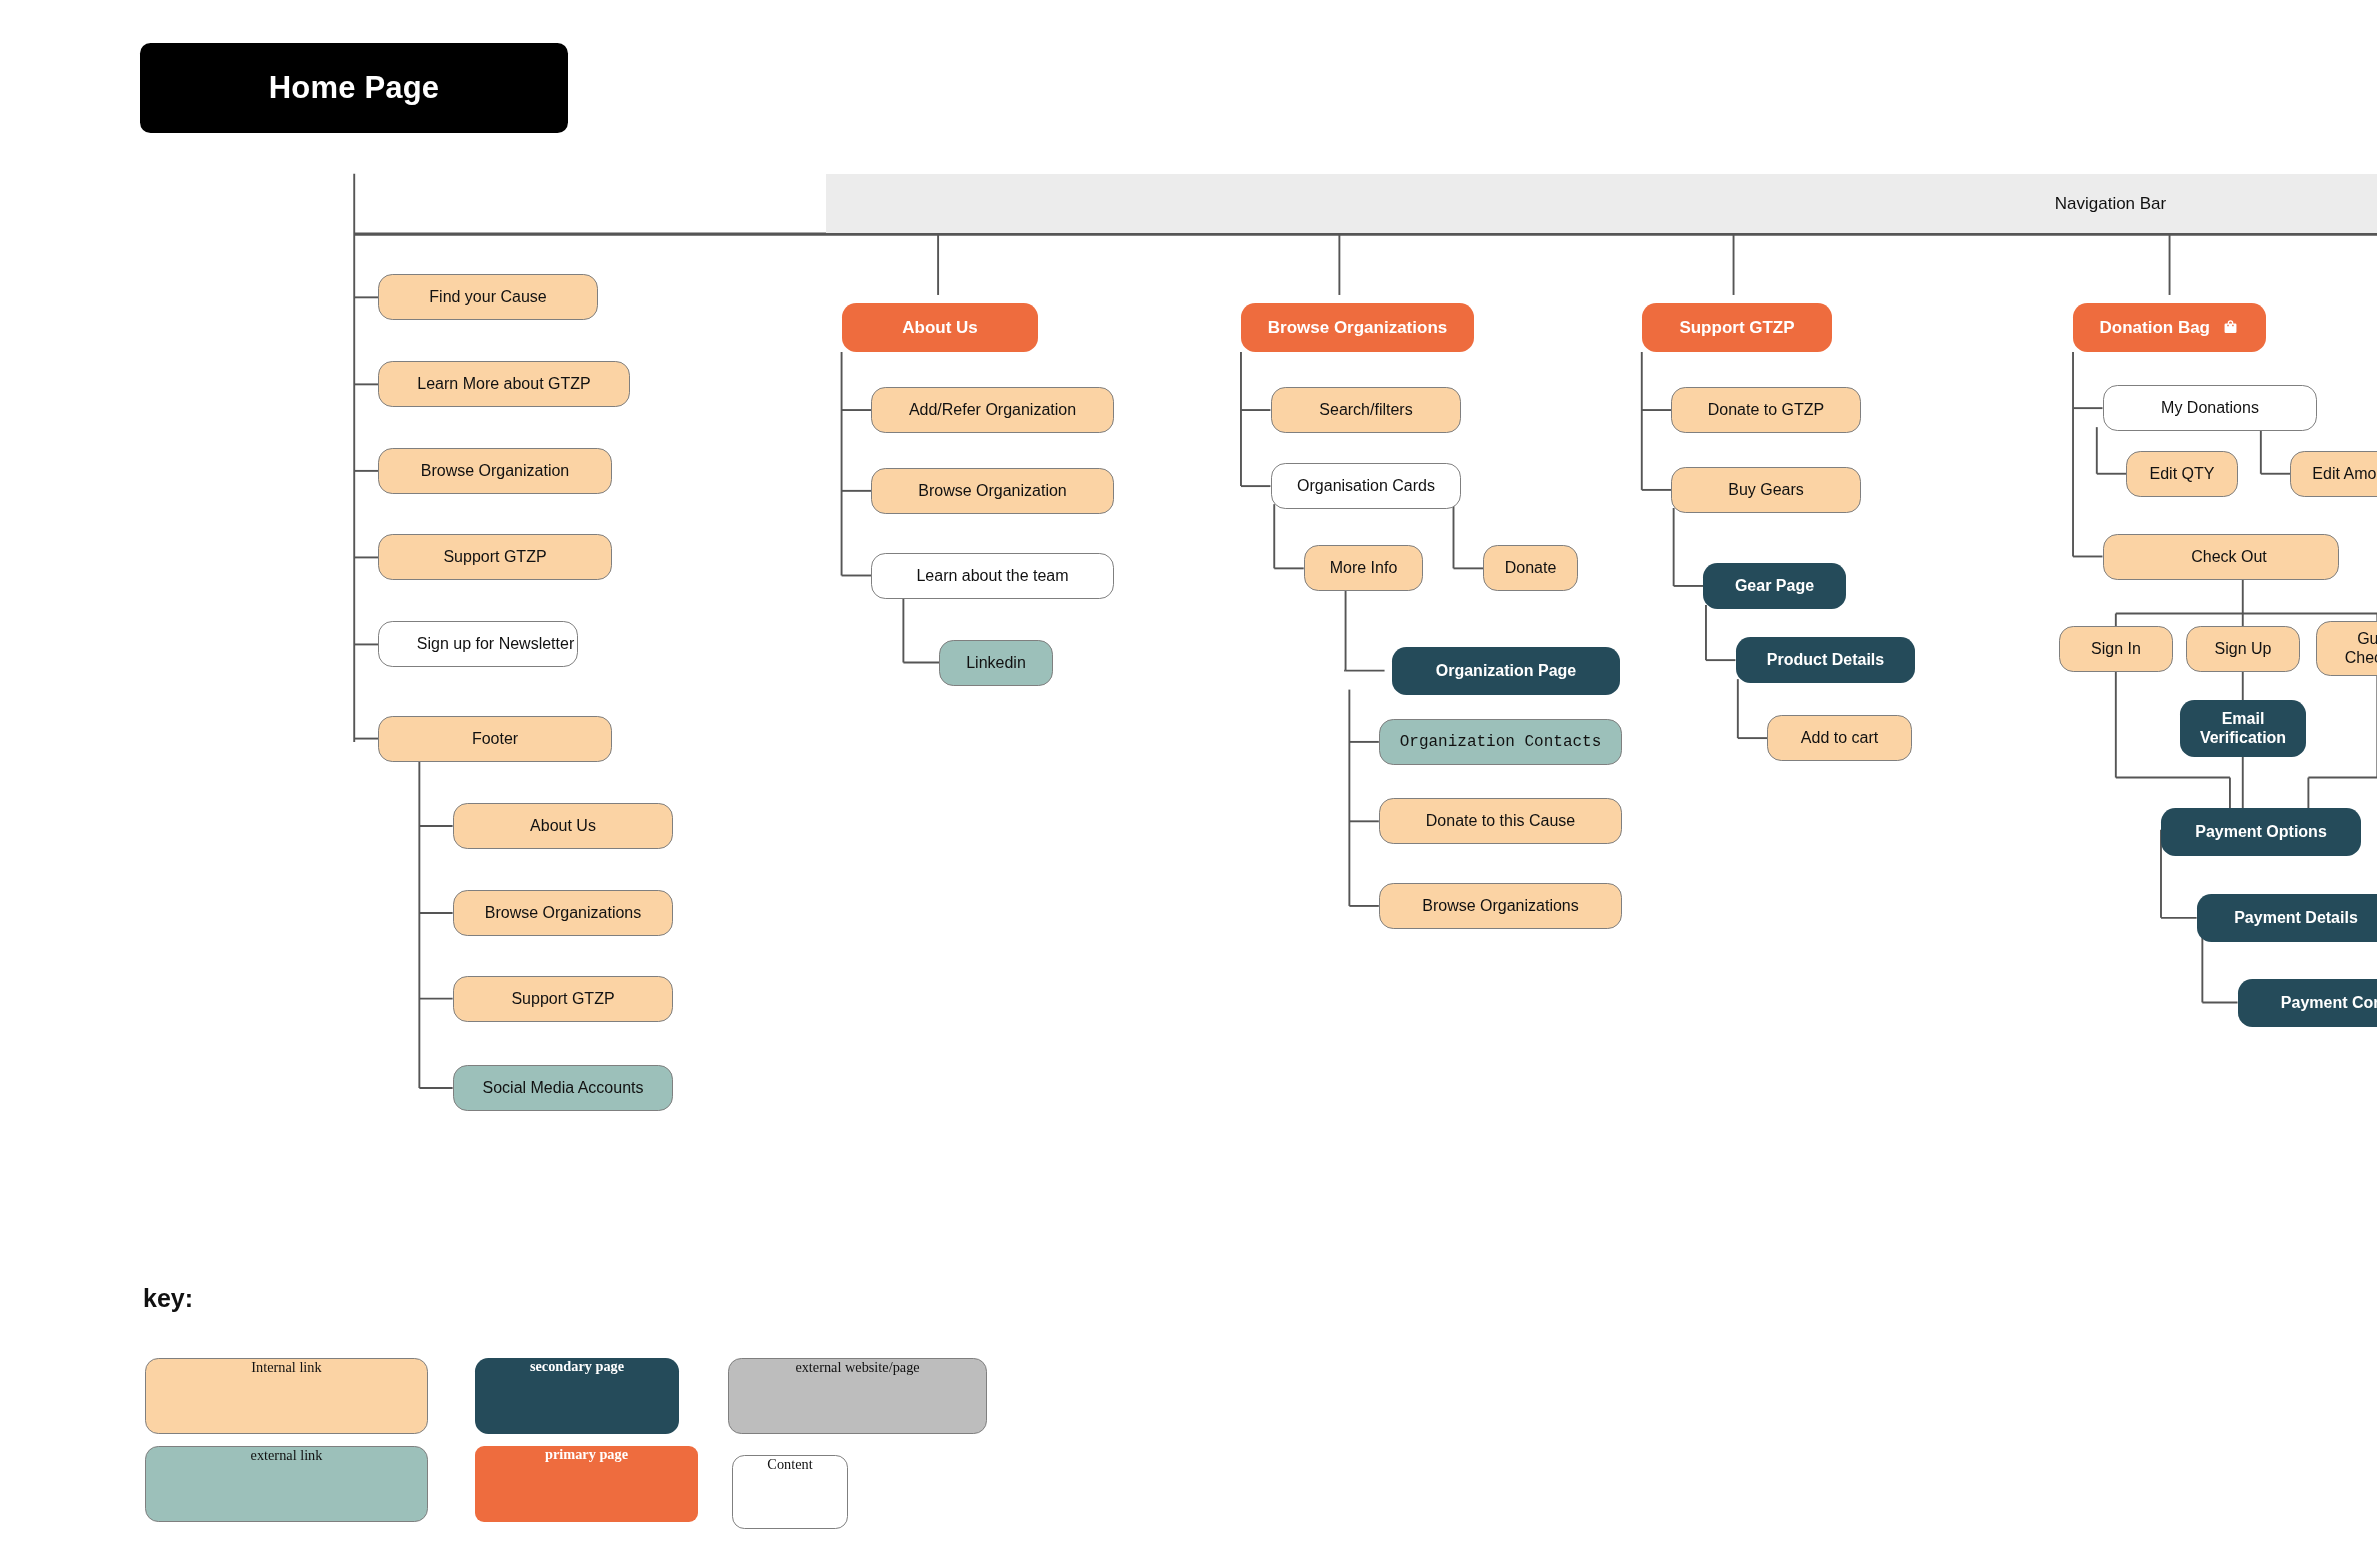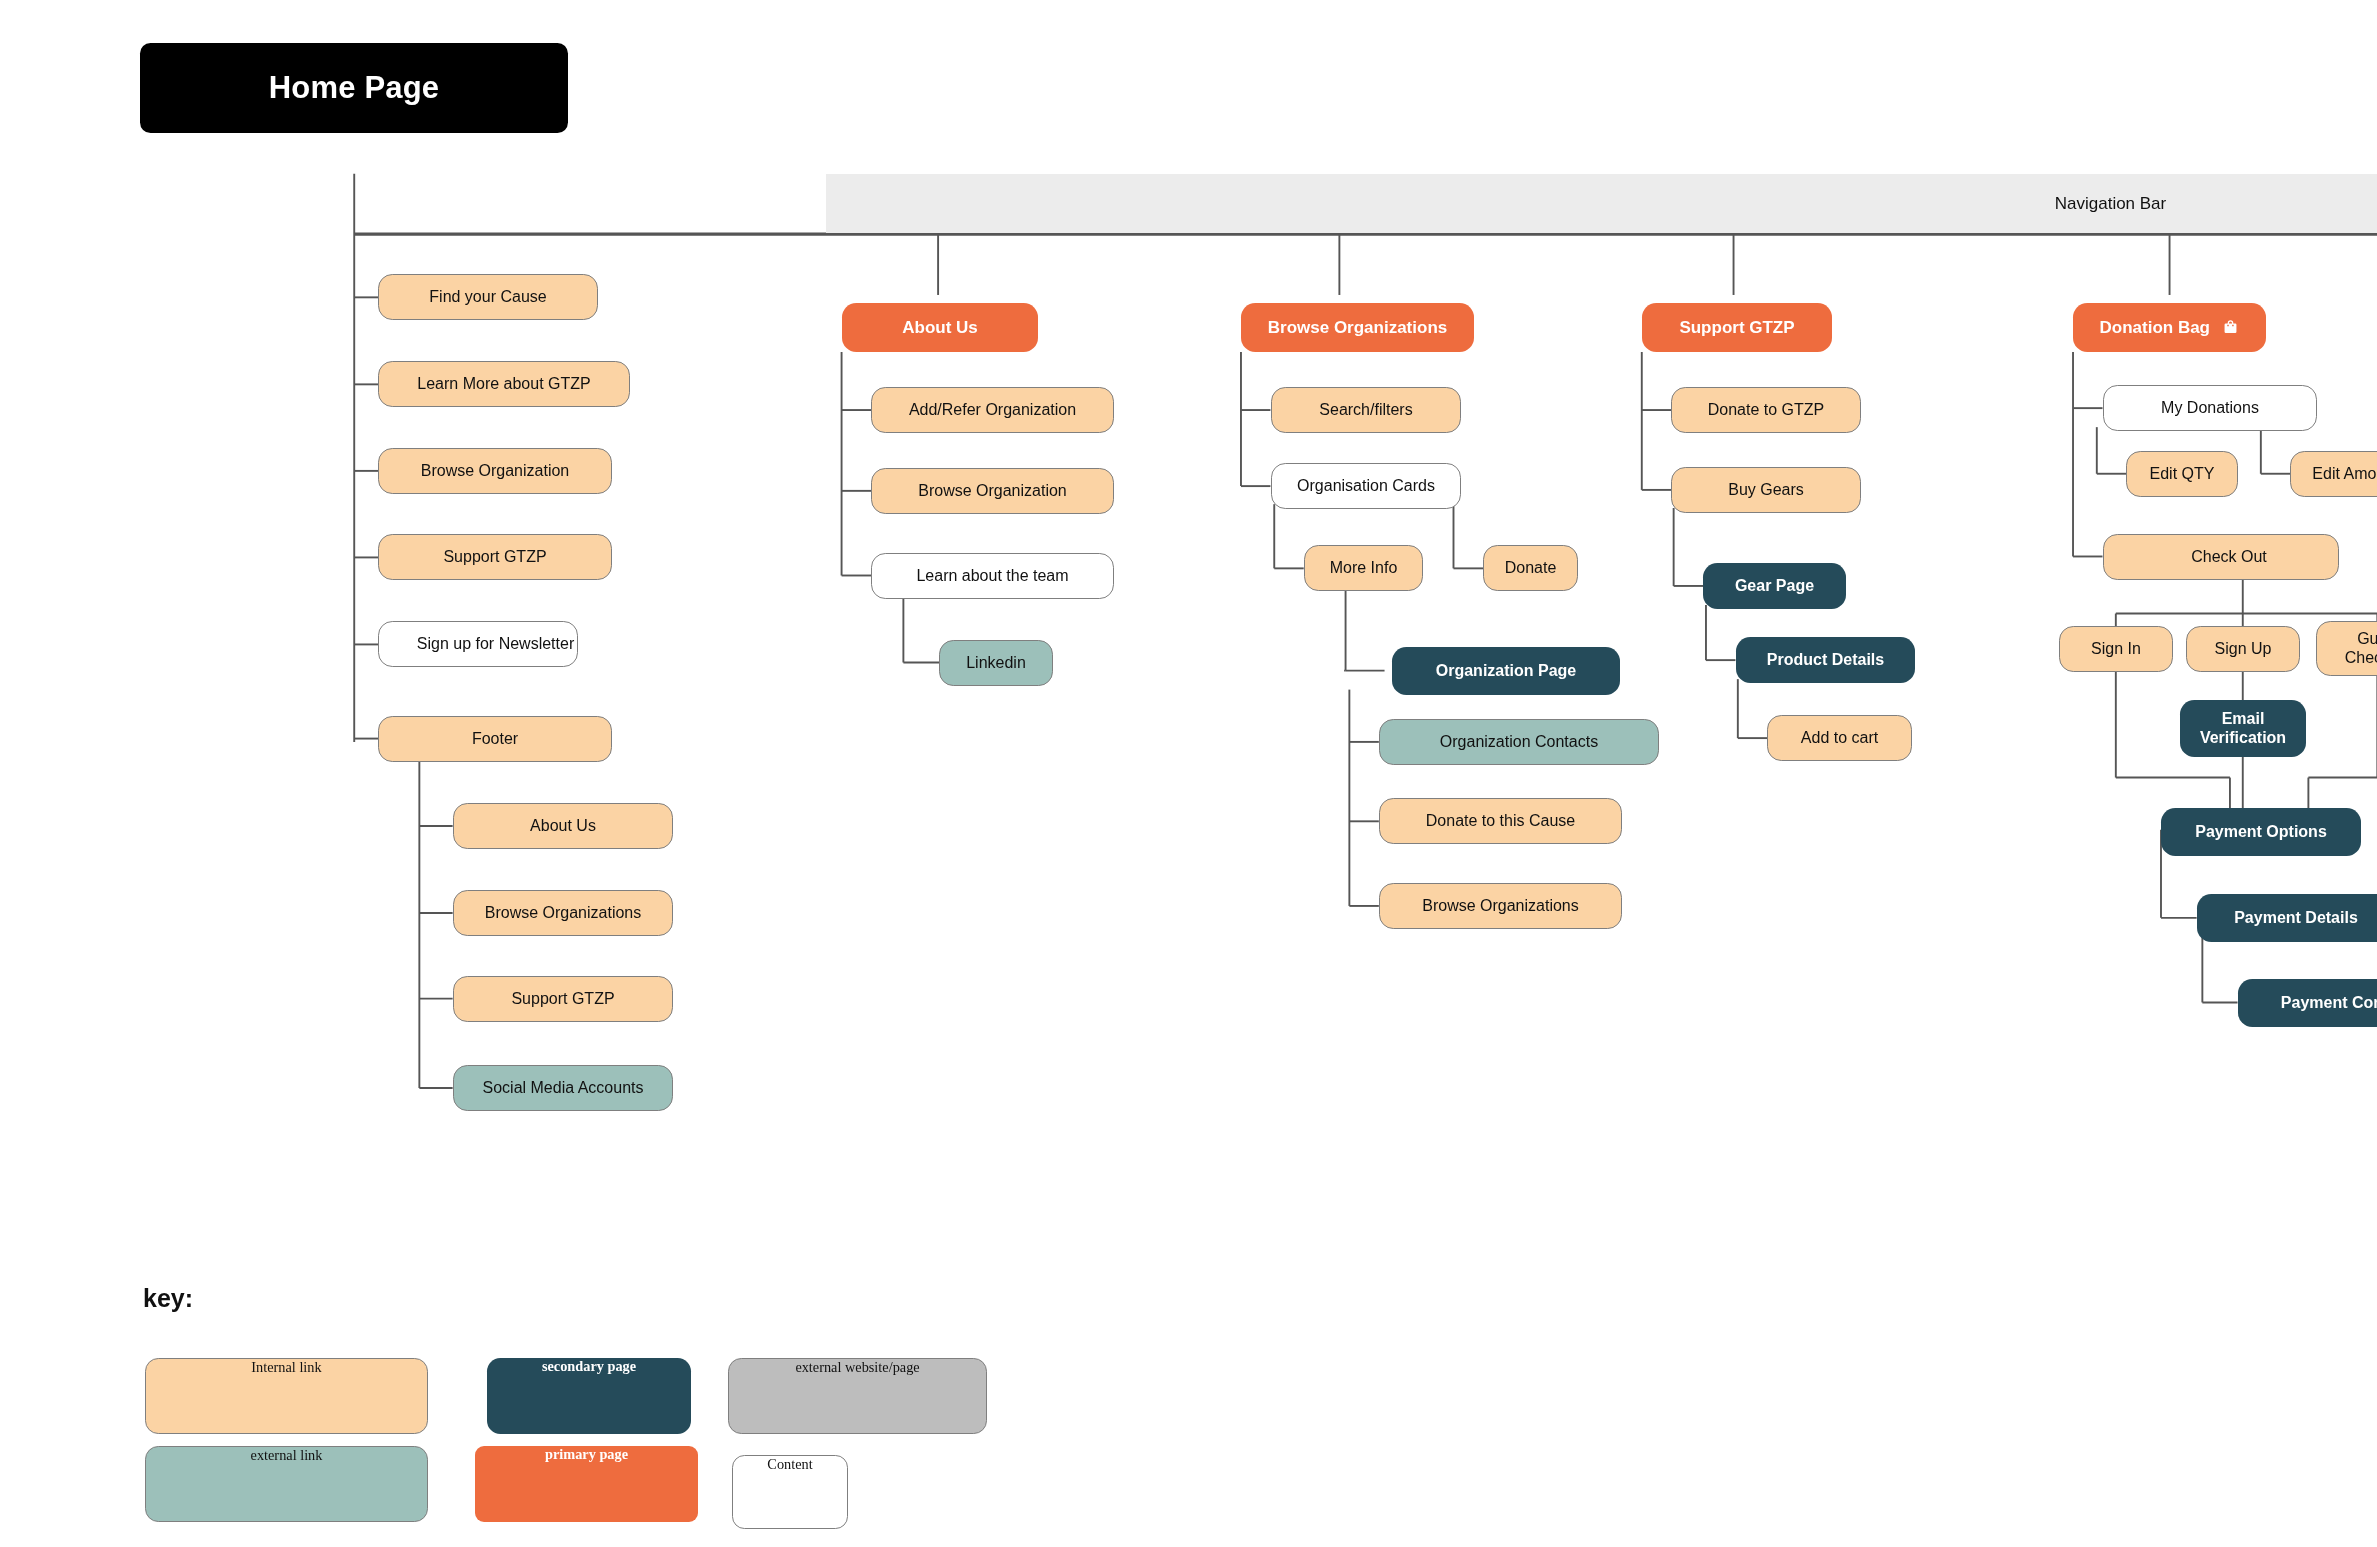--- a/index.html
+++ b/index.html
@@ -215,21 +215,21 @@
   </div>
   <div class="node internal" style="left:1304px;top:545px;width:119px;height:46px;">
     <span>More Info</span>
   </div>
   <div class="node internal" style="left:1483px;top:545px;width:95px;height:46px;">
     <span>Donate</span>
   </div>
   <div class="node secondary" style="left:1392px;top:647px;width:228px;height:48px;">
     <span>Organization Page</span>
   </div>
-  <div class="node external" style="left:1379px;top:719px;width:280px;height:46px;">
+  <div class="node external" style="left:1379px;top:719px;width:243px;height:46px;font-family:Liberation Mono, monospace;">
     <span>Organization Contacts</span>
   </div>
   <div class="node internal" style="left:1379px;top:798px;width:243px;height:46px;">
     <span>Donate to this Cause</span>
   </div>
   <div class="node internal" style="left:1379px;top:883px;width:243px;height:46px;">
     <span>Browse Organizations</span>
   </div>
 
   <div class="node primary" style="left:1642px;top:303px;width:190px;height:49px;">
@@ -293,21 +293,21 @@
   </div>
   <div class="node secondary" style="left:2238px;top:979px;width:299px;height:48px;">
     <span>Payment Confirmation Page</span>
   </div>
 
   <div class="keytitle" style="left:143px;top:1284px;">key:</div>
 
   <div class="keybox internal" style="left:145px;top:1358px;width:283px;height:76px;border-radius:13.3px;">
     <span>Internal link</span>
   </div>
-  <div class="keybox secondary" style="left:475px;top:1358px;width:204px;height:76px;border-radius:13.3px;margin-left:12px;">
+  <div class="keybox secondary" style="left:475px;top:1358px;width:204px;height:76px;border-radius:13.3px;">
     <span>secondary page</span>
   </div>
   <div class="keybox extweb" style="left:728px;top:1358px;width:259px;height:76px;border-radius:13.3px;">
     <span>external website/page</span>
   </div>
 
   <div class="keybox external" style="left:145px;top:1446px;width:283px;height:76px;border-radius:13.3px;">
     <span>external link</span>
   </div>
   <div class="keybox primary" style="left:475px;top:1446px;width:223px;height:76px;border-radius:9px;font-size:14.3px;">

